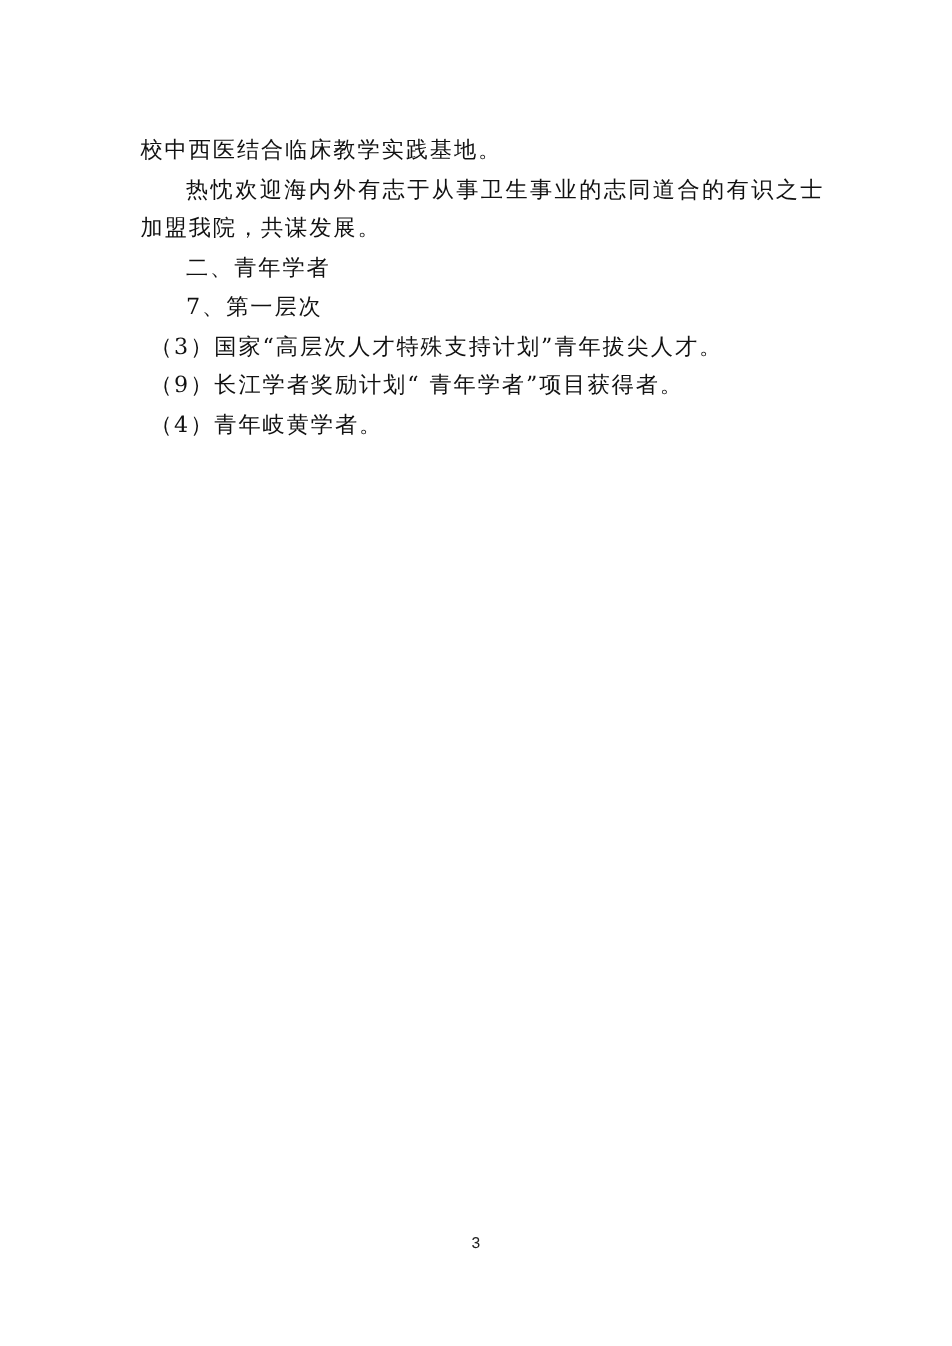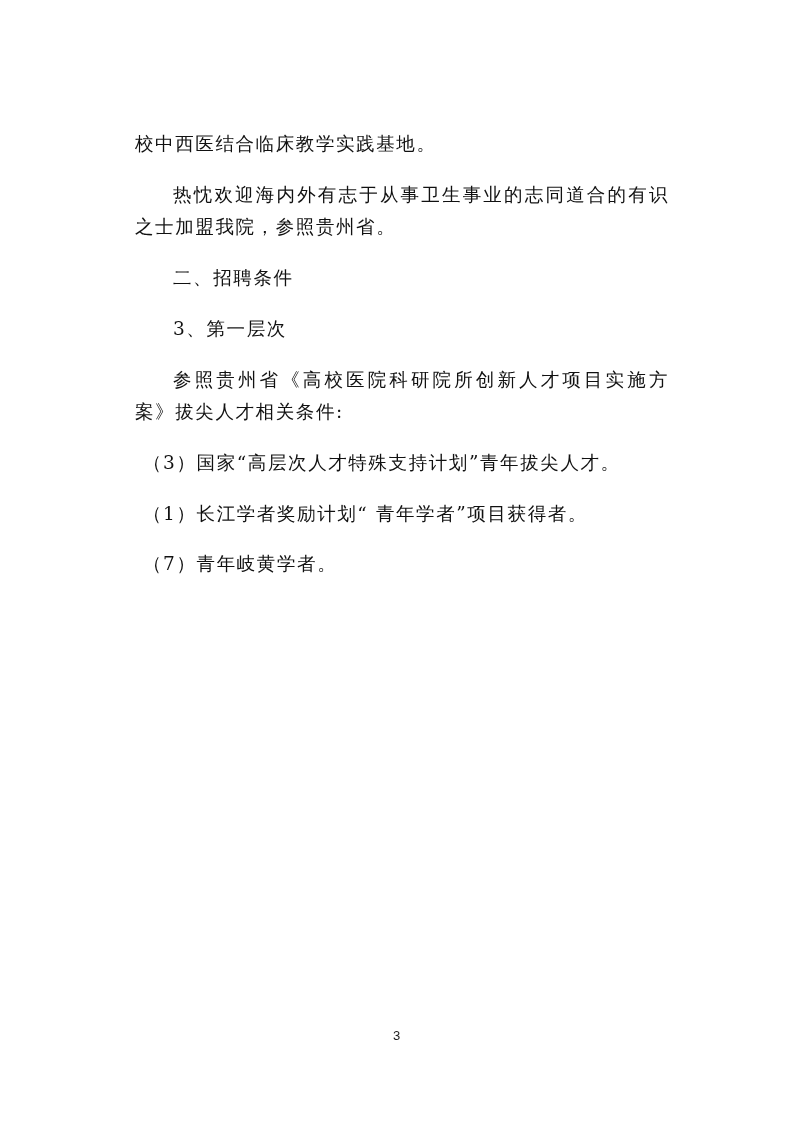--- a/index.html
+++ b/index.html
@@ -3,35 +3,34 @@
 <meta charset="utf-8">
 <style>
   html, body { margin: 0; padding: 0; background: #ffffff; }
   body { width: 793px; height: 1122px; position: relative; overflow: hidden; }
   .page {
     position: absolute; left: 117px; top: 110px; width: 570px;
     font-family: "DejaVu Serif", "Liberation Serif", serif;
     font-size: 18.5px; line-height: 32.7px; color: #111;
     letter-spacing: 1.6px; text-align: justify;
   }
-  .page p { margin: 18px; }
+  .page p { margin: 0; }
   .indent { text-indent: 38px; }
   .sub { padding-left: 8px; }
   .page-number {
     position: absolute; top: 1028px; left: 0; width: 793px; text-align: center;
     font-family: "Liberation Sans", sans-serif; font-size: 13px; color: #222;
   }
 </style>
 </head>
 <body>
 
 <div class="page">
   <p>校中西医结合临床教学实践基地。</p>
-  <p class="indent">热忱欢迎海内外有志于从事卫生事业的志同道合的有识之士加盟我院，参照贵州省。</p>
-  <p class="indent">二、招聘条件</p>
-  <p class="indent">3、第一层次</p>
-  <p class="indent">参照贵州省《高校医院科研院所创新人才项目实施方案》拔尖人才相关条件:</p>
+  <p class="indent">热忱欢迎海内外有志于从事卫生事业的志同道合的有识之士加盟我院，共谋发展。</p>
+  <p class="indent">二、青年学者</p>
+  <p class="indent">7、第一层次</p>
   <p class="sub">（3）国家“高层次人才特殊支持计划”青年拔尖人才。</p>
-  <p class="sub">（1）长江学者奖励计划“ 青年学者”项目获得者。</p>
-  <p class="sub">（7）青年岐黄学者。</p>
+  <p class="sub">（9）长江学者奖励计划“ 青年学者”项目获得者。</p>
+  <p class="sub">（4）青年岐黄学者。</p>
 </div>
 
 <div class="page-number">3</div>
 
 </body></html>

